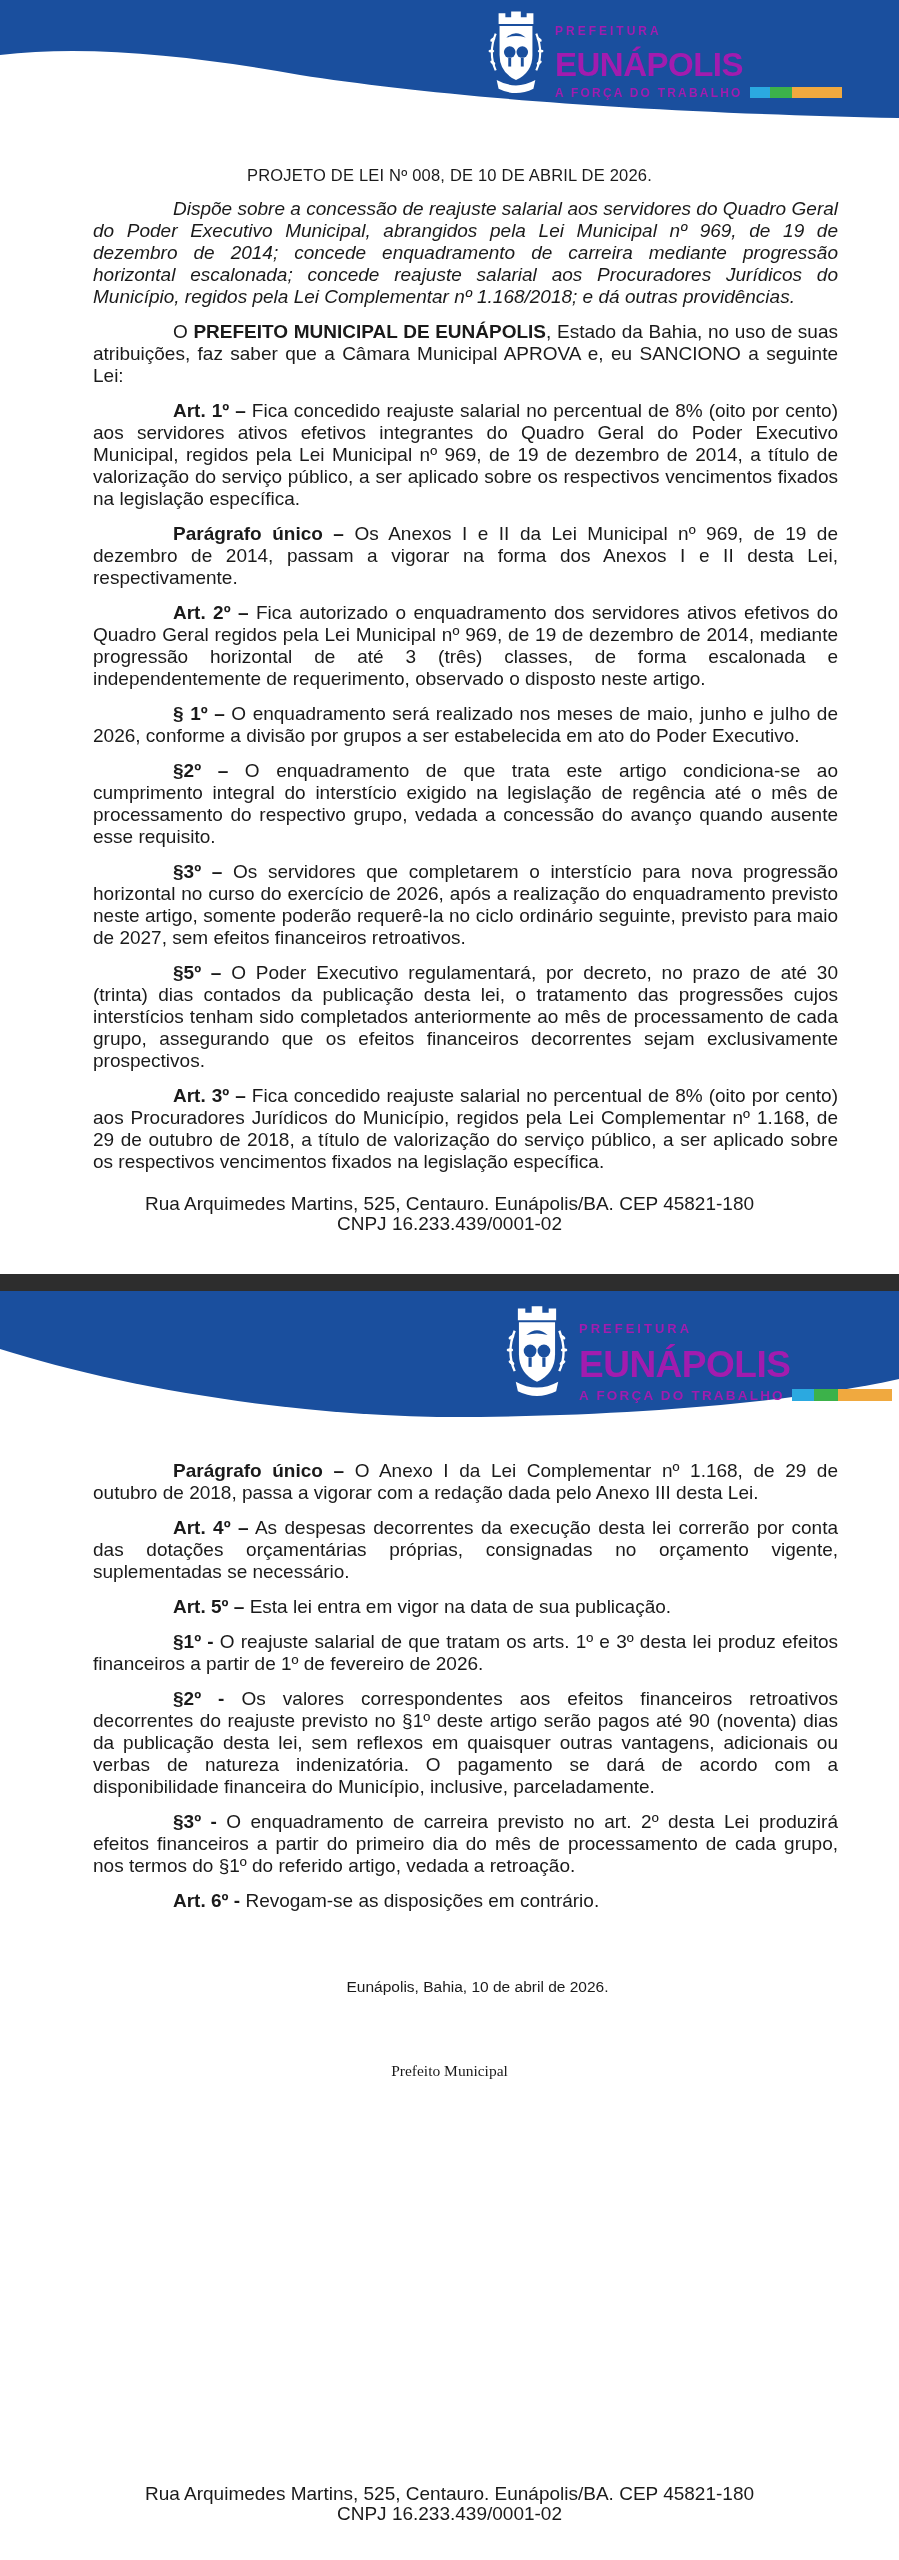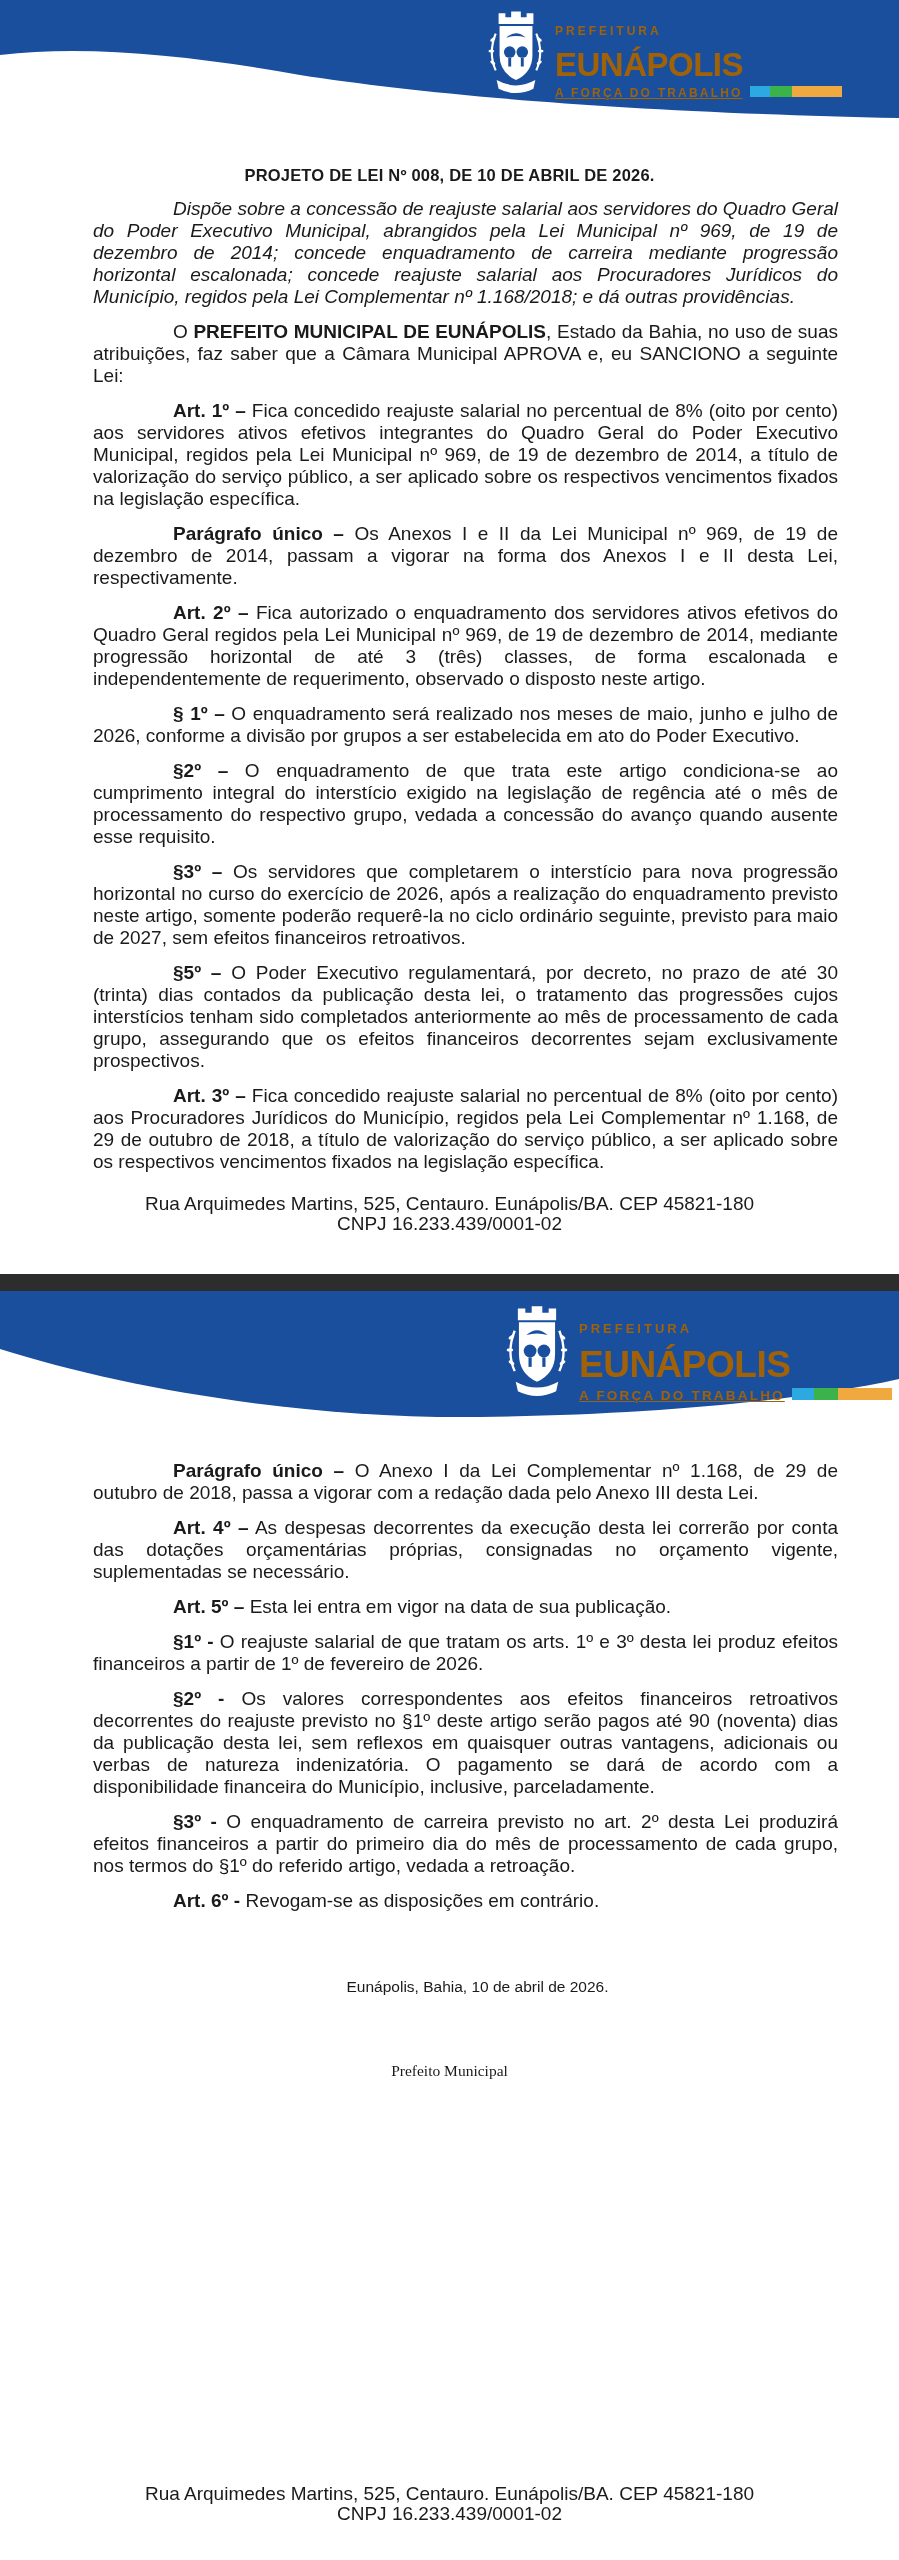--- a/index.html
+++ b/index.html
@@ -5,37 +5,37 @@
   html,body{margin:0;padding:0;background:#fff;}
   .doc{
     position:relative;width:899px;height:2560px;margin:0 auto;background:#fff;
     font-family:"Liberation Sans",sans-serif;color:#1a1a1a;overflow:hidden;
   }
   
   .band{position:absolute;left:0;width:899px;pointer-events:none;}
   .band svg{display:block;}
   .page-sep{position:absolute;left:0;width:899px;height:17px;background:#2d2d2d;}
   
-  .logo{position:absolute;display:flex;align-items:flex-start;color:#a16207;}
+  .logo{position:absolute;display:flex;align-items:flex-start;color:#a21caf;}
   .crest{flex:0 0 auto;}
   .logo-text{margin-left:10px;display:flex;flex-direction:column;}
   .lg-pref{font-size:12px;font-weight:bold;letter-spacing:3px;margin-top:18px;}
   .lg-city{font-size:33px;font-weight:800;letter-spacing:-.5px;line-height:1.02;margin-top:10px;}
-  .lg-slogan-row{display:flex;align-items:flex-start;margin-top:4px;text-decoration:underline;}
+  .lg-slogan-row{display:flex;align-items:center;margin-top:4px;}
   .lg-slogan{font-size:12px;font-weight:bold;letter-spacing:2.2px;}
   .brand-bar{display:flex;height:11px;margin-left:7px;}
   .bar-seg{display:block;height:11px;}
   .logo--p2 .lg-pref{font-size:13px;margin-top:20px;}
   .logo--p2 .lg-city{font-size:37px;}
   .logo--p2 .lg-slogan{font-size:13.5px;}
   .logo--p2 .brand-bar,.logo--p2 .bar-seg{height:12px;}
   
   .content{position:absolute;left:0;width:899px;box-sizing:border-box;padding:0 61px 0 93px;}
   .content p{margin:13px 0 0;font-size:19px;line-height:22px;text-align:justify;text-indent:80px;}
-  .doc-title{font-weight:bold;font-size:16.5px;text-align:center;text-indent:0;
+  .doc-title{font-weight:normal;font-size:16.5px;text-align:center;text-indent:0;
              margin:16px -61px 4px -93px;letter-spacing:.2px;}
   .ementa{font-style:italic;font-size:14.5px;line-height:17.6px;text-align:justify;
           text-indent:0;margin:22px 2px 0 289px;}
   .p-intro{margin-top:42px;}
   .p-art1{margin-top:26px;}
   .p2-s1{margin-top:20px;}
   .centerline{position:absolute;left:0;width:899px;text-align:center;}
   .dateline{font-size:15.5px;padding-left:28px;}
   .sig-name{font-size:15.5px;font-weight:bold;line-height:22px;}
   .sig-role{font-size:15.5px;line-height:22px;font-family:Liberation Serif, serif;}

